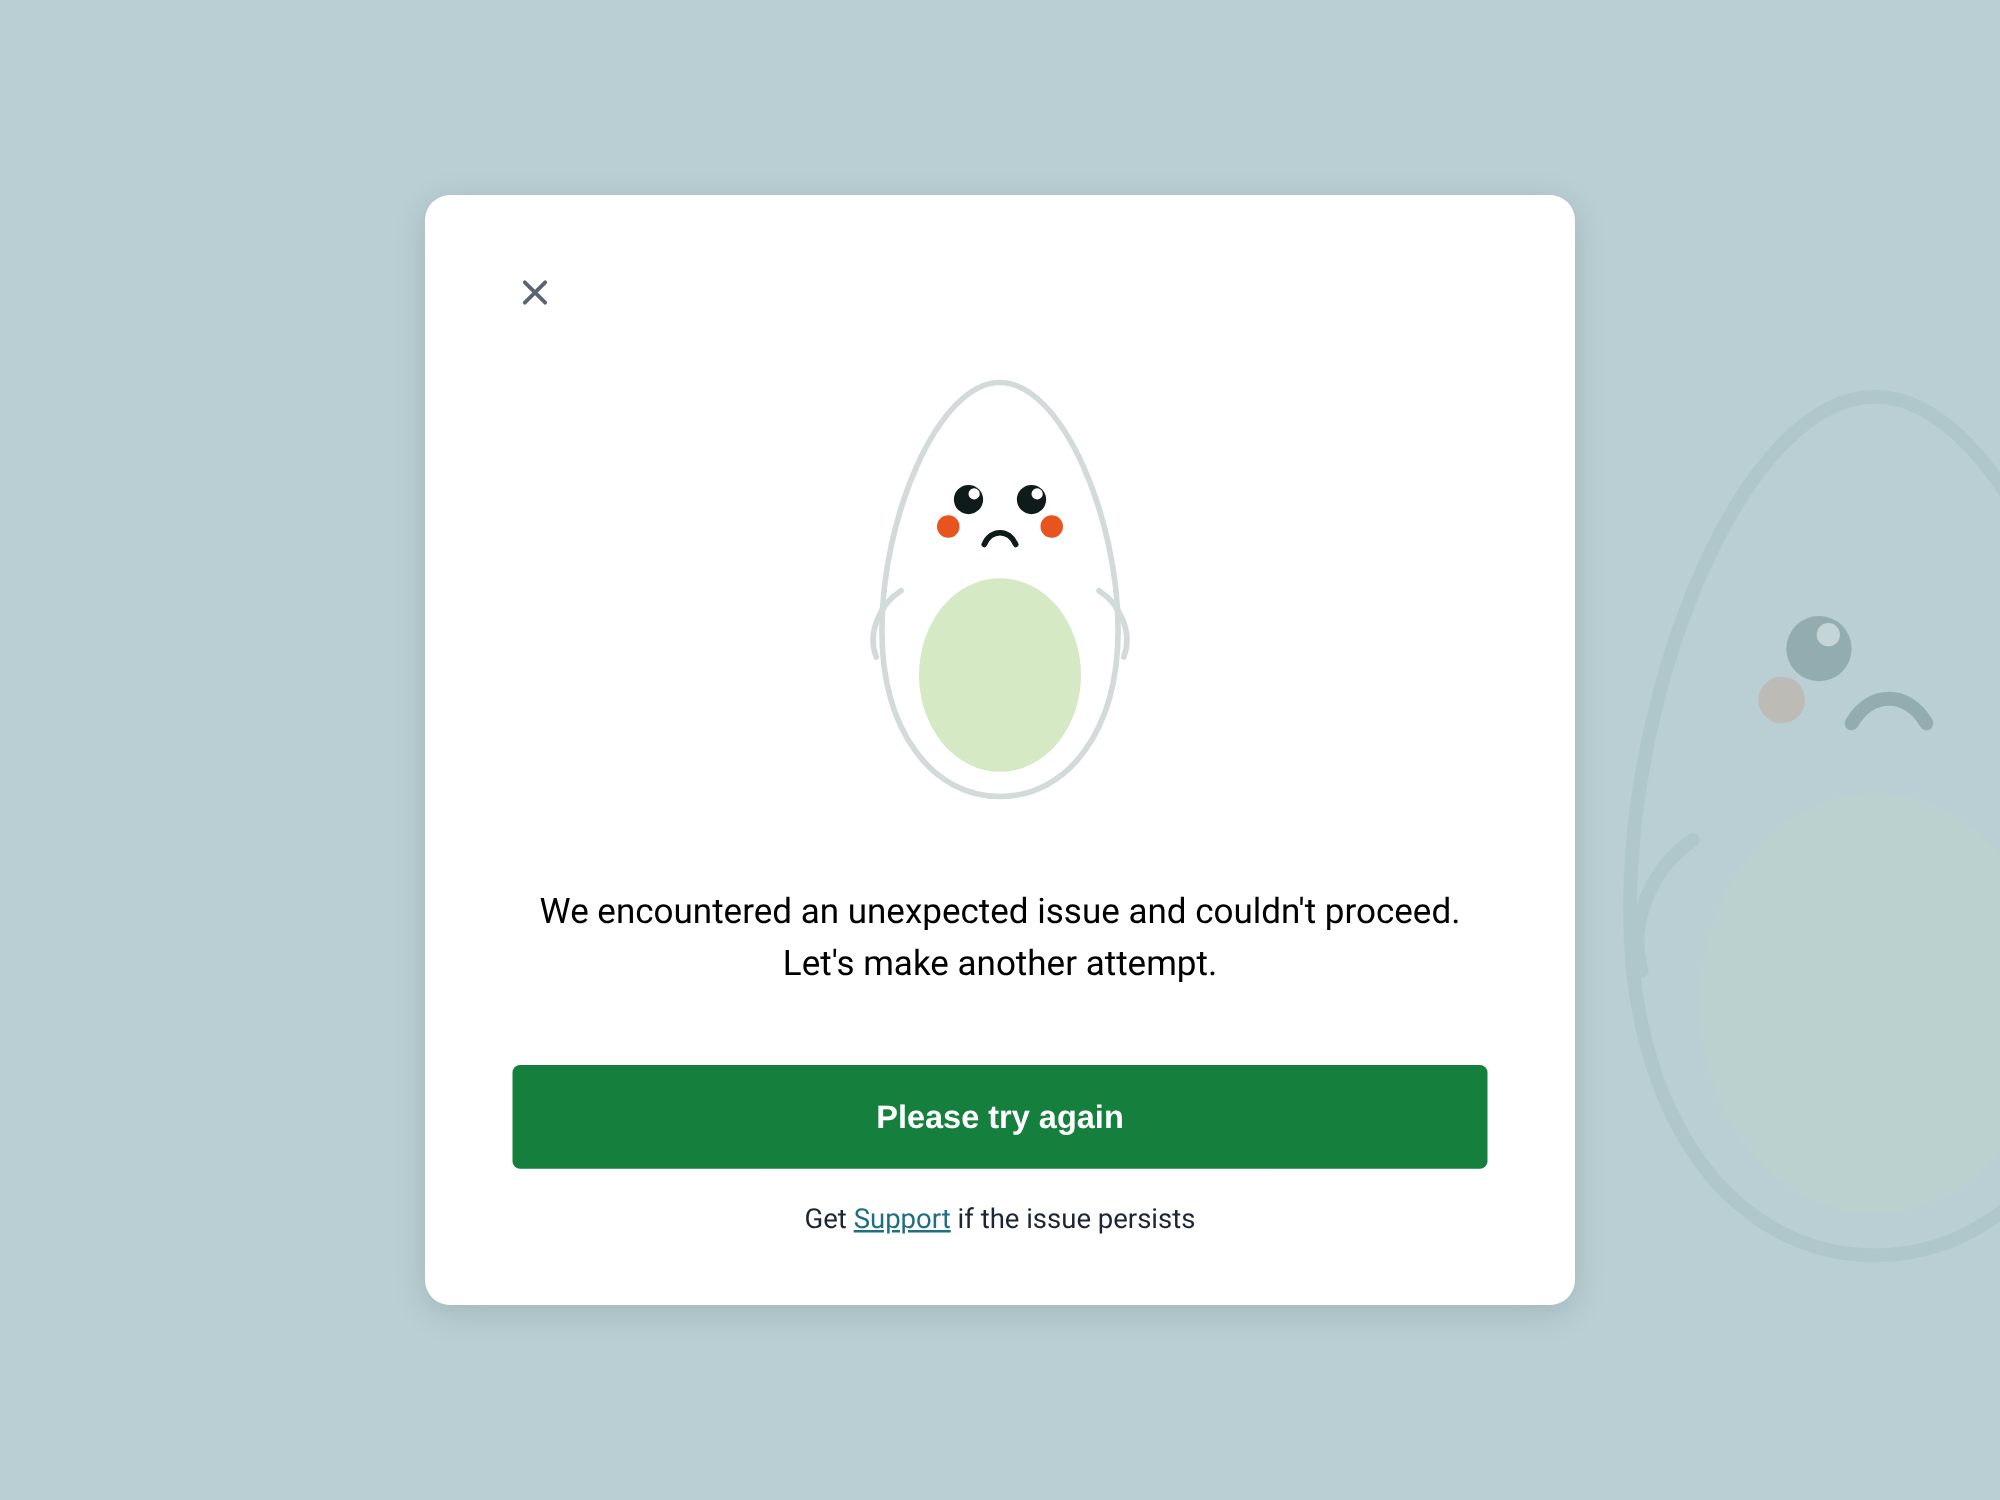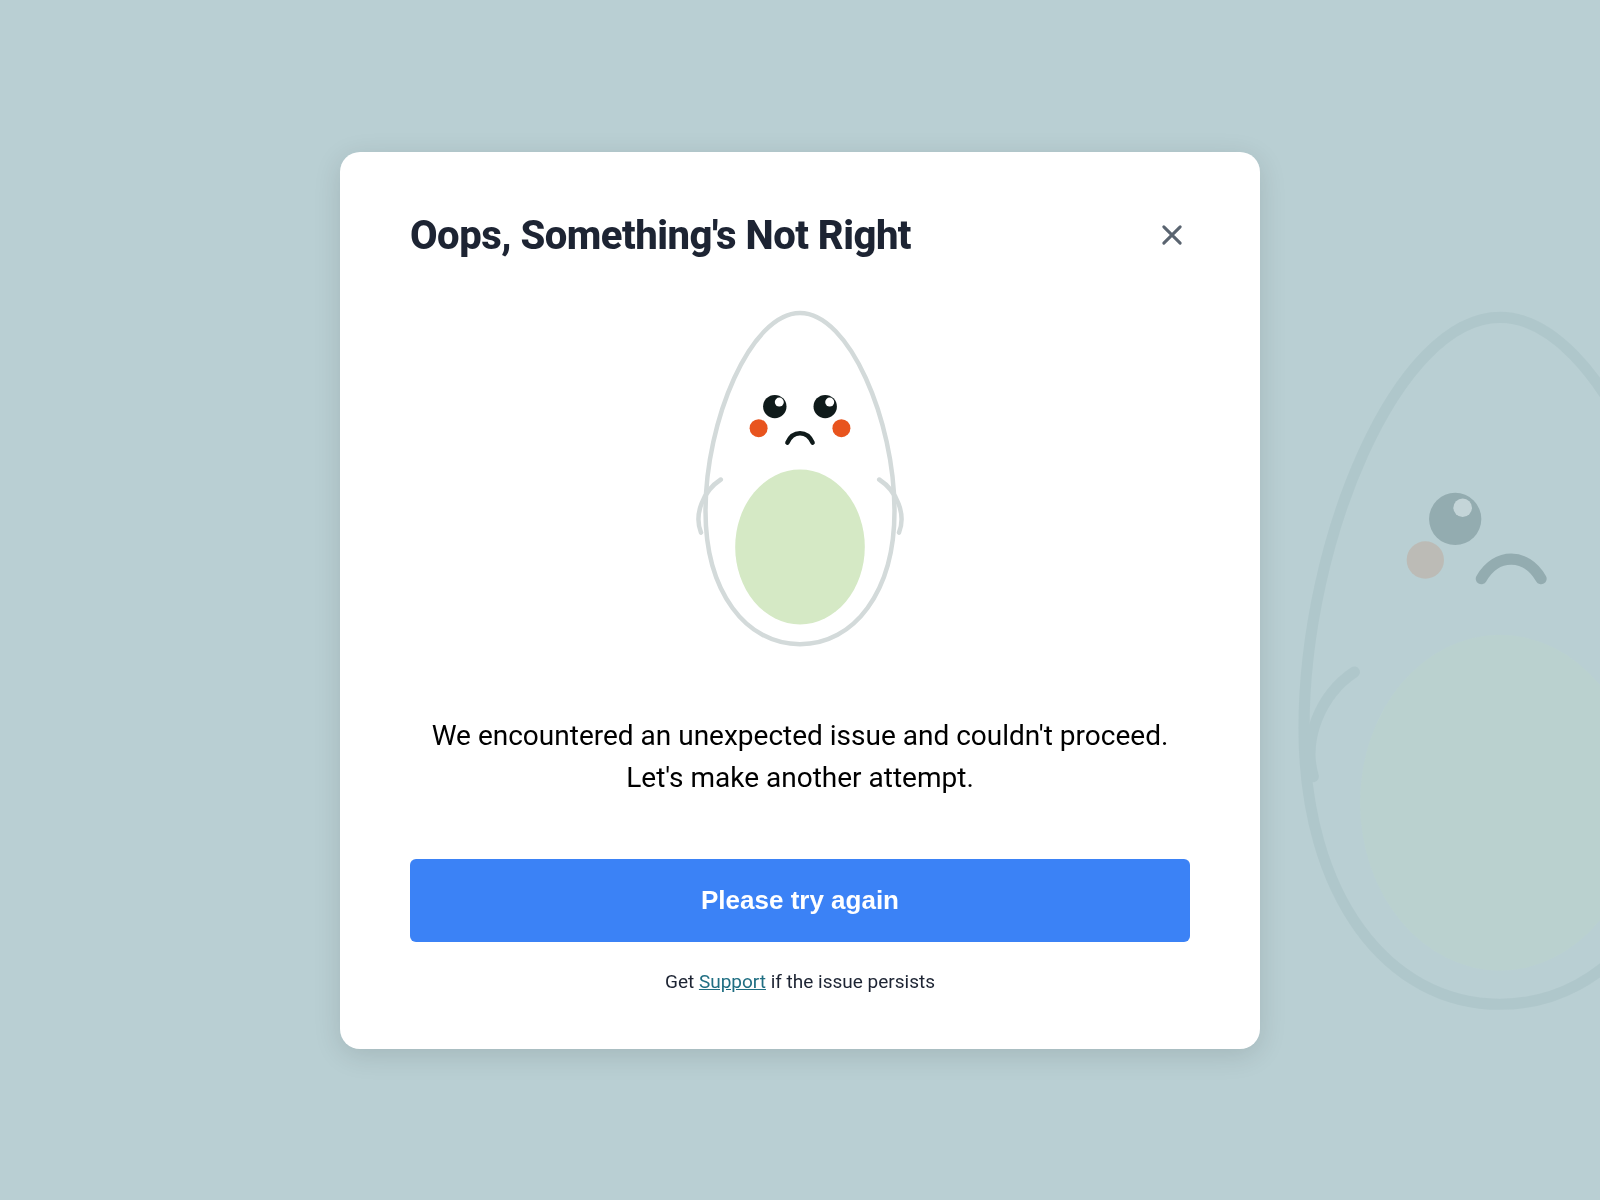--- a/index.html
+++ b/index.html
@@ -61,33 +61,33 @@
   .message {
     text-align: center;
     font-size: 28px;
     line-height: 1.5;
     color: #000000;
     margin-bottom: 60px;
     font-weight: 400;
   }
   .primary-btn {
     width: 100%;
-    background: #3b82f6;
+    background: #15803d;
     color: #ffffff;
     border: none;
     border-radius: 6px;
     font-size: 26px;
     font-weight: 600;
     padding: 26px 15px;
     cursor: pointer;
     margin-bottom: 28px;
   }
   .support-line {
     text-align: center;
-    font-size: 19px;
+    font-size: 22px;
     color: #1d2433;
   }
   .support-link {
     color: #1f6e82;
     text-decoration: underline;
     cursor: pointer;
   }
 </style>
 </head>
 <body>
@@ -99,21 +99,20 @@
     <ellipse cx="150" cy="280" rx="75" ry="90" fill="#bcd4cd"></ellipse>
     <circle cx="126" cy="128" r="14" fill="#6f8a8e"></circle>
     <circle cx="130" cy="122" r="5" fill="#cfdcde"></circle>
     <circle cx="110" cy="150" r="10" fill="#c0a99a"></circle>
     <path d="M140 160 C 148 146 164 146 172 160" fill="none" stroke="#6f8a8e" stroke-width="6" stroke-linecap="round"></path>
   </svg>
 </div>
 
 <div class="modal">
   <div class="modal-header">
-    <h1 class="modal-title">Oops, Something's Not Right</h1>
     <button class="close-btn">
       <svg viewBox="0 0 24 24">
         <path d="M5 5 L19 19 M19 5 L5 19" stroke="currentColor" stroke-width="2.6" stroke-linecap="round"></path>
       </svg>
     </button>
   </div>
 
   <div class="illustration">
     <svg viewBox="0 0 300 400">
 

